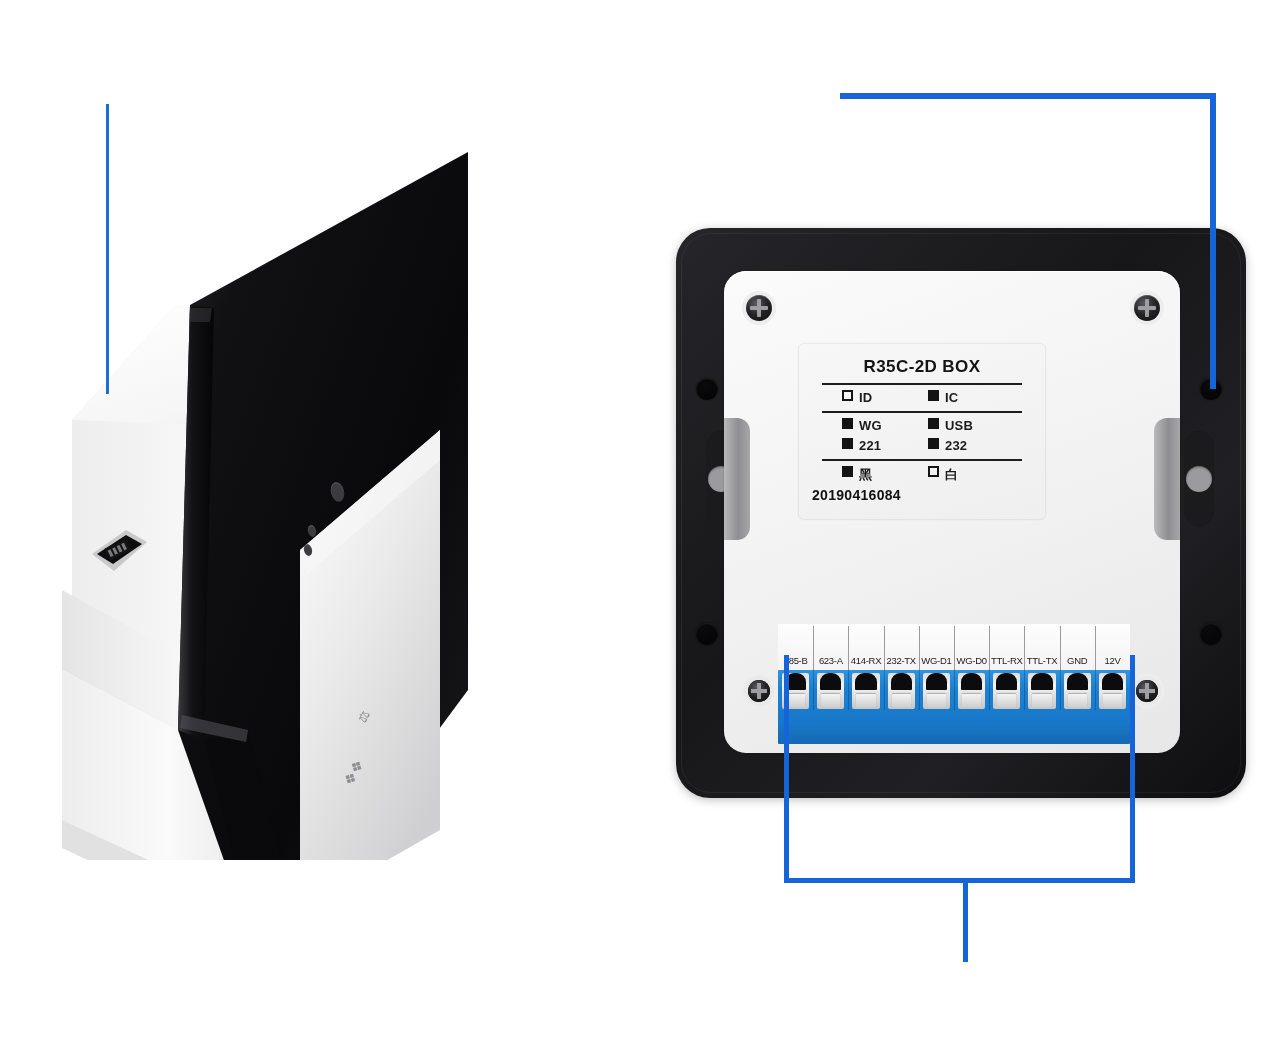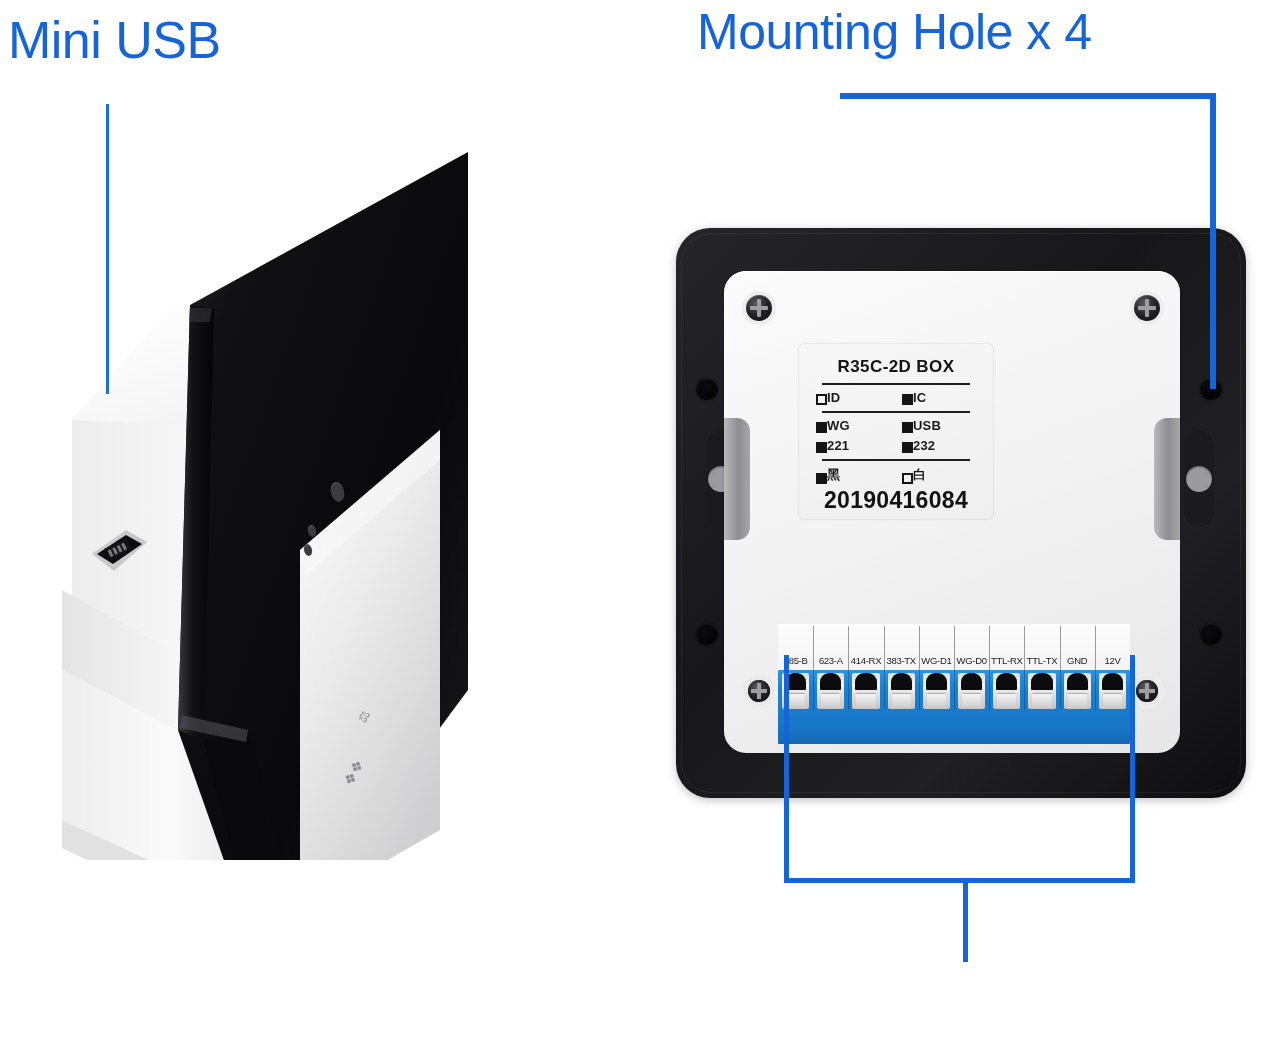--- a/index.html
+++ b/index.html
@@ -206,21 +206,21 @@
     border-radius: 50%;
     background: radial-gradient(circle at 45% 35%, #0a0a0c 0%, #050506 70%);
     box-shadow: inset 0 1px 2px rgba(255,255,255,.10), 0 0 2px rgba(0,0,0,.6);
   }
 
   
   #plaque {
     position: absolute;
     left: 122px;
     top: 115px;
-    width: 196px;
+    width: 248px;
     height: 177px;
     background: linear-gradient(165deg, #f7f7f7, #efefef);
     border-radius: 6px;
     box-shadow: inset 0 0 0 1px rgba(0,0,0,.055), 0 0 2px rgba(0,0,0,.05);
     padding: 0;
   }
   #plaque-inner {
     position: absolute;
     inset: 8px 14px;
     color: #1b1b1b;
@@ -240,39 +240,40 @@
     margin: 6px 10px 0 10px;
   }
   .plaque-row {
     display: flex;
     justify-content: center;
     gap: 12px;
     margin-top: 5px;
   }
   .plaque-cell {
     display: flex;
-    align-items: flex-end;
+    align-items: flex-start;
+    gap: 6px;
     width: 74px;
   }
   .chk {
     width: 11px;
     height: 11px;
     border: 2px solid #141414;
     box-sizing: border-box;
     flex: none;
   }
   .chk.filled { background: #141414; }
   .chk-label {
     font-size: 13px;
     font-weight: 700;
     letter-spacing: .2px;
   }
   #plaque-serial {
-    text-align: center;
-    font-size: 23px;
+    text-align: left;
+    font-size: 14px;
     font-weight: 700;
     letter-spacing: .3px;
     margin-top: 3px;
     color: #121212;
   }
 
   
   #terminal-area {
     position: absolute;
     left: 102px;
@@ -549,21 +550,21 @@
     </div>
 
     <div class="tscrew" style="left:72px;  top:452px;"></div>
     <div class="tscrew" style="left:460px; top:452px;"></div>
 
     <div id="terminal-area">
       <div id="terminal-labels">
         <div class="tlabel">485-B</div>
         <div class="tlabel">623-A</div>
         <div class="tlabel">414-RX</div>
-        <div class="tlabel">383-TX</div>
+        <div class="tlabel">232-TX</div>
         <div class="tlabel">WG-D1</div>
         <div class="tlabel">WG-D0</div>
         <div class="tlabel">TTL-RX</div>
         <div class="tlabel">TTL-TX</div>
         <div class="tlabel">GND</div>
         <div class="tlabel">12V</div>
       </div>
       <div id="terminal-block">
         <div class="tslot">
             <div class="tclamp"></div>
@@ -600,16 +601,14 @@
   </div>
 
   <div class="lead" id="lead-usb"></div>
   <div class="lead" id="lead-mount-h"></div>
   <div class="lead" id="lead-mount-v"></div>
   <div class="lead" id="lead-intf-vl"></div>
   <div class="lead" id="lead-intf-vr"></div>
   <div class="lead" id="lead-intf-h"></div>
   <div class="lead" id="lead-intf-stem"></div>
 
-  <div class="anno-label" id="label-mini-usb">Mini USB</div>
-  <div class="anno-label" id="label-mounting">Mounting Hole x 4</div>
 
 </div>
 
 </body></html>

